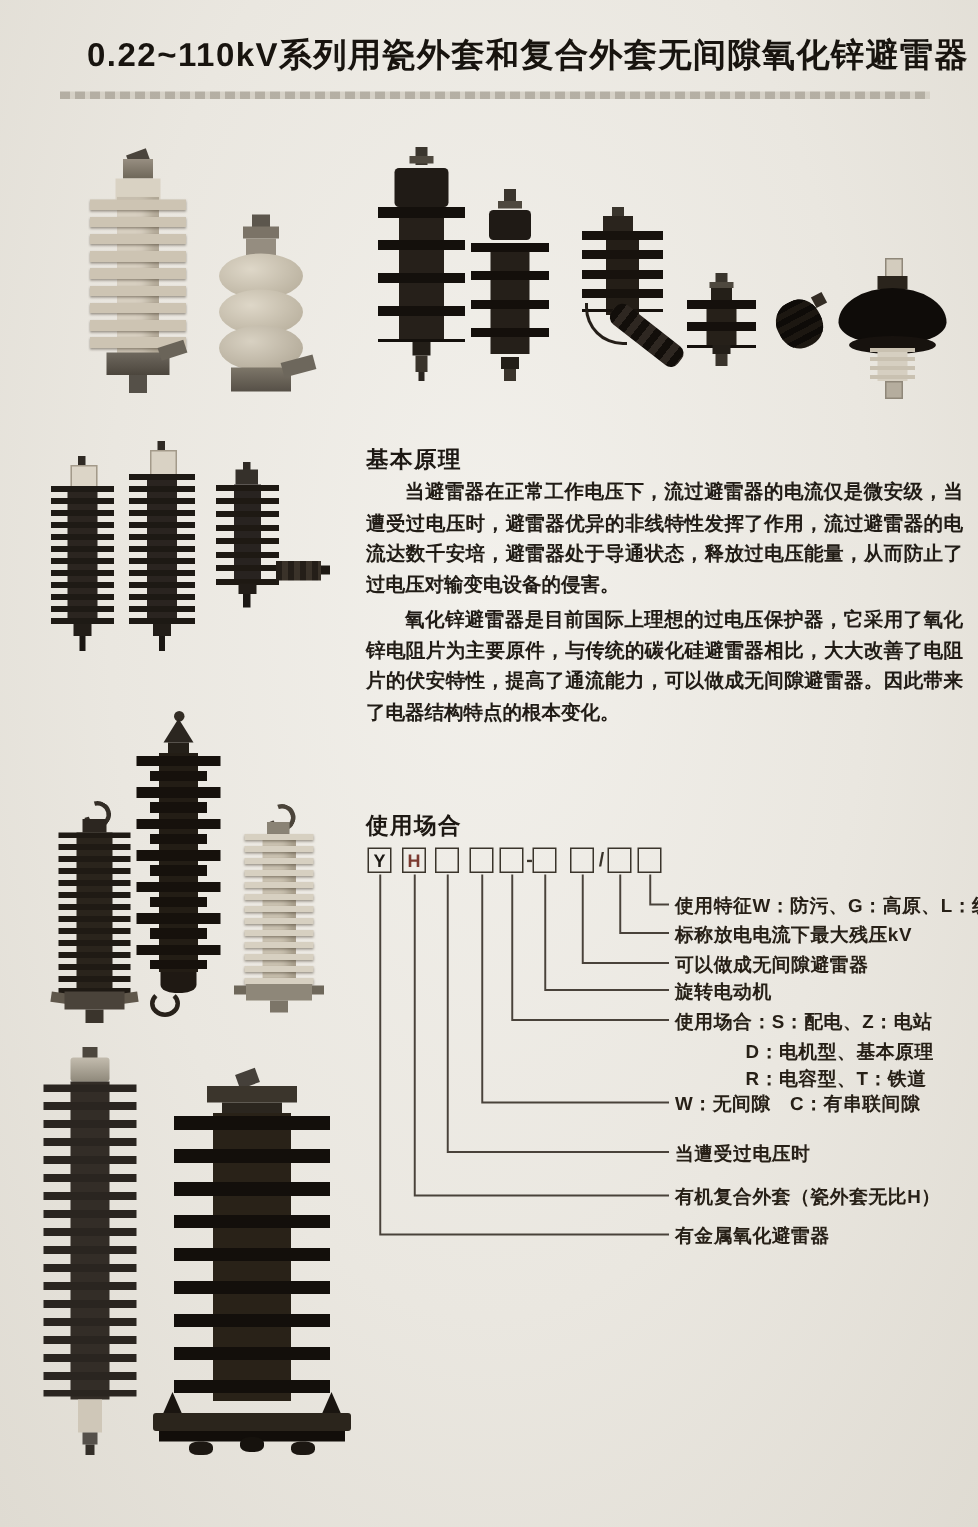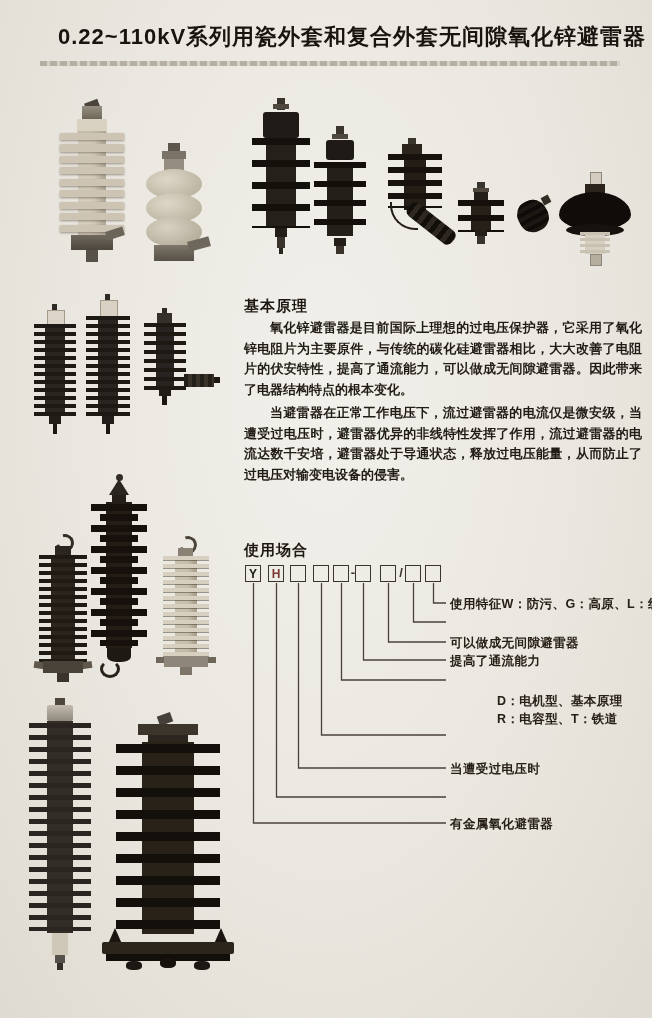--- a/index.html
+++ b/index.html
@@ -210,22 +210,22 @@
       <div style="left:0;top:228px;width:132px;height:12px;background:#2b251c;border-radius:2px"></div>
       <div style="left:4px;top:240px;width:124px;height:7px;background:#120e0a"></div>
       <div style="left:24px;top:247px;width:16px;height:9px;background:#1c1712;border-radius:40%"></div>
       <div style="left:58px;top:244px;width:16px;height:10px;background:#16120d;border-radius:40%"></div>
       <div style="left:92px;top:247px;width:16px;height:9px;background:#1c1712;border-radius:40%"></div>
     </div>
   </div>
 
   <div class="sec-heading" style="left:244px;top:297px">基本原理</div>
   <div class="body-text">
+    <p>当避雷器在正常工作电压下，流过避雷器的电流仅是微安级，当遭受过电压时，避雷器优异的非线特性发挥了作用，流过避雷器的电流达数千安培，避雷器处于导通状态，释放过电压能量，从而防止了过电压对输变电设备的侵害。</p>
     <p>氧化锌避雷器是目前国际上理想的过电压保护器，它采用了氧化锌电阻片为主要原件，与传统的碳化硅避雷器相比，大大改善了电阻片的伏安特性，提高了通流能力，可以做成无间隙避雷器。因此带来了电器结构特点的根本变化。</p>
-    <p>当避雷器在正常工作电压下，流过避雷器的电流仅是微安级，当遭受过电压时，避雷器优异的非线特性发挥了作用，流过避雷器的电流达数千安培，避雷器处于导通状态，释放过电压能量，从而防止了过电压对输变电设备的侵害。</p>
   </div>
 
   <div class="sec-heading" style="left:244px;top:541px">使用场合</div>
 
   <svg class="overlay" width="652" height="1018" viewBox="0 0 652 1018">
     <g fill="none" stroke="#49423a" stroke-width="1.3">
       <path d="M253.5 583 V823 H446"></path>
       <path d="M276.5 583 V797 H446"></path>
       <path d="M298.5 583 V768 H446"></path>
       <path d="M321.5 583 V735 H446"></path>
@@ -243,20 +243,24 @@
   <div class="mbox" style="left:313px"></div>
   <div class="mbox" style="left:333px"></div>
   <div class="msep" style="left:348px">-</div>
   <div class="mbox" style="left:355px"></div>
   <div class="mbox" style="left:380px"></div>
   <div class="msep" style="left:396px">/</div>
   <div class="mbox" style="left:405px"></div>
   <div class="mbox" style="left:425px"></div>
 
   <div class="mlabel" style="left:450px;top:596px">使用特征W：防污、G：高原、L：线路</div>
+  <div class="mlabel" style="left:450px;top:615px">标称放电电流下最大残压kV</div>
   <div class="mlabel" style="left:450px;top:635px">可以做成无间隙避雷器</div>
-  <div class="mlabel" style="left:450px;top:653px">提高了通流能力</div>
+  <div class="mlabel" style="left:450px;top:653px">旋转电动机</div>
+  <div class="mlabel" style="left:450px;top:673px">使用场合：S：配电、Z：电站</div>
   <div class="mlabel" style="left:497px;top:693px">D：电机型、基本原理</div>
   <div class="mlabel" style="left:497px;top:711px">R：电容型、T：铁道</div>
+  <div class="mlabel" style="left:450px;top:728px">W：无间隙　C：有串联间隙</div>
   <div class="mlabel" style="left:450px;top:761px">当遭受过电压时</div>
+  <div class="mlabel" style="left:450px;top:790px">有机复合外套（瓷外套无比H）</div>
   <div class="mlabel" style="left:450px;top:816px">有金属氧化避雷器</div>
 
 </div>
 
 </body></html>

